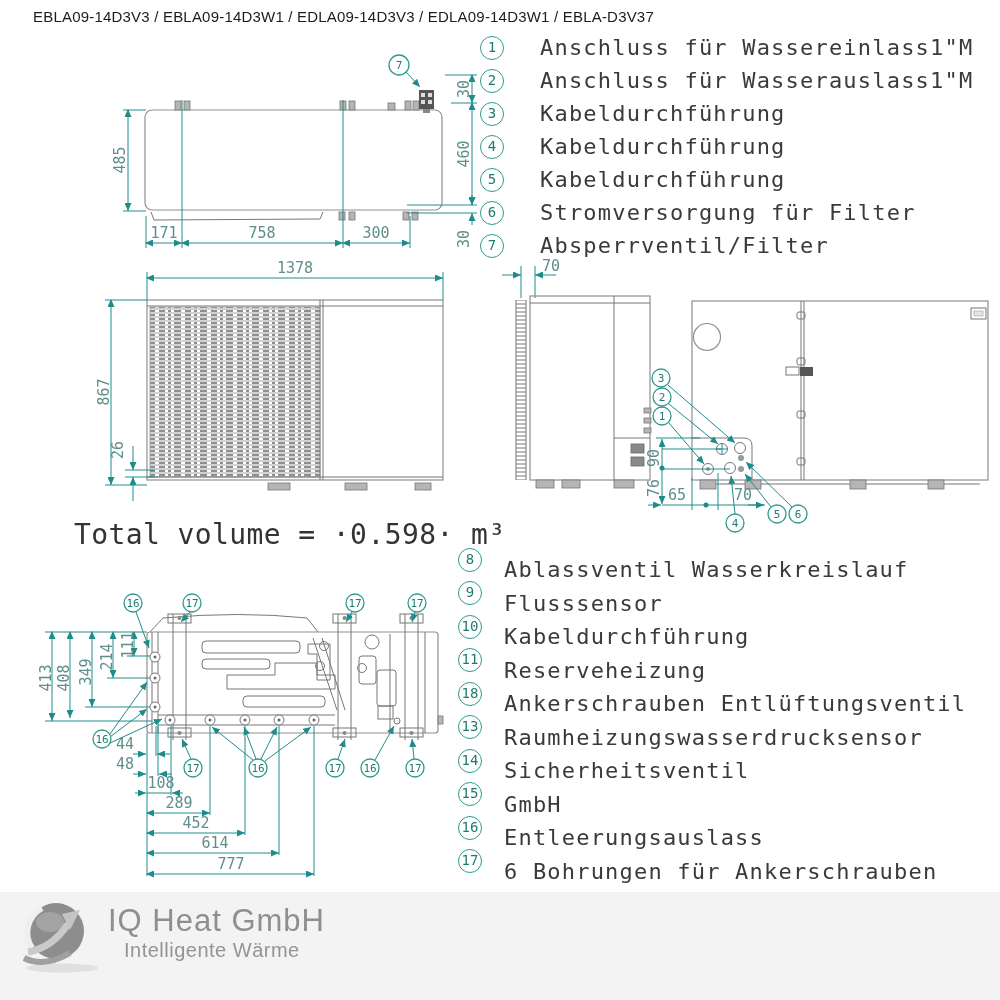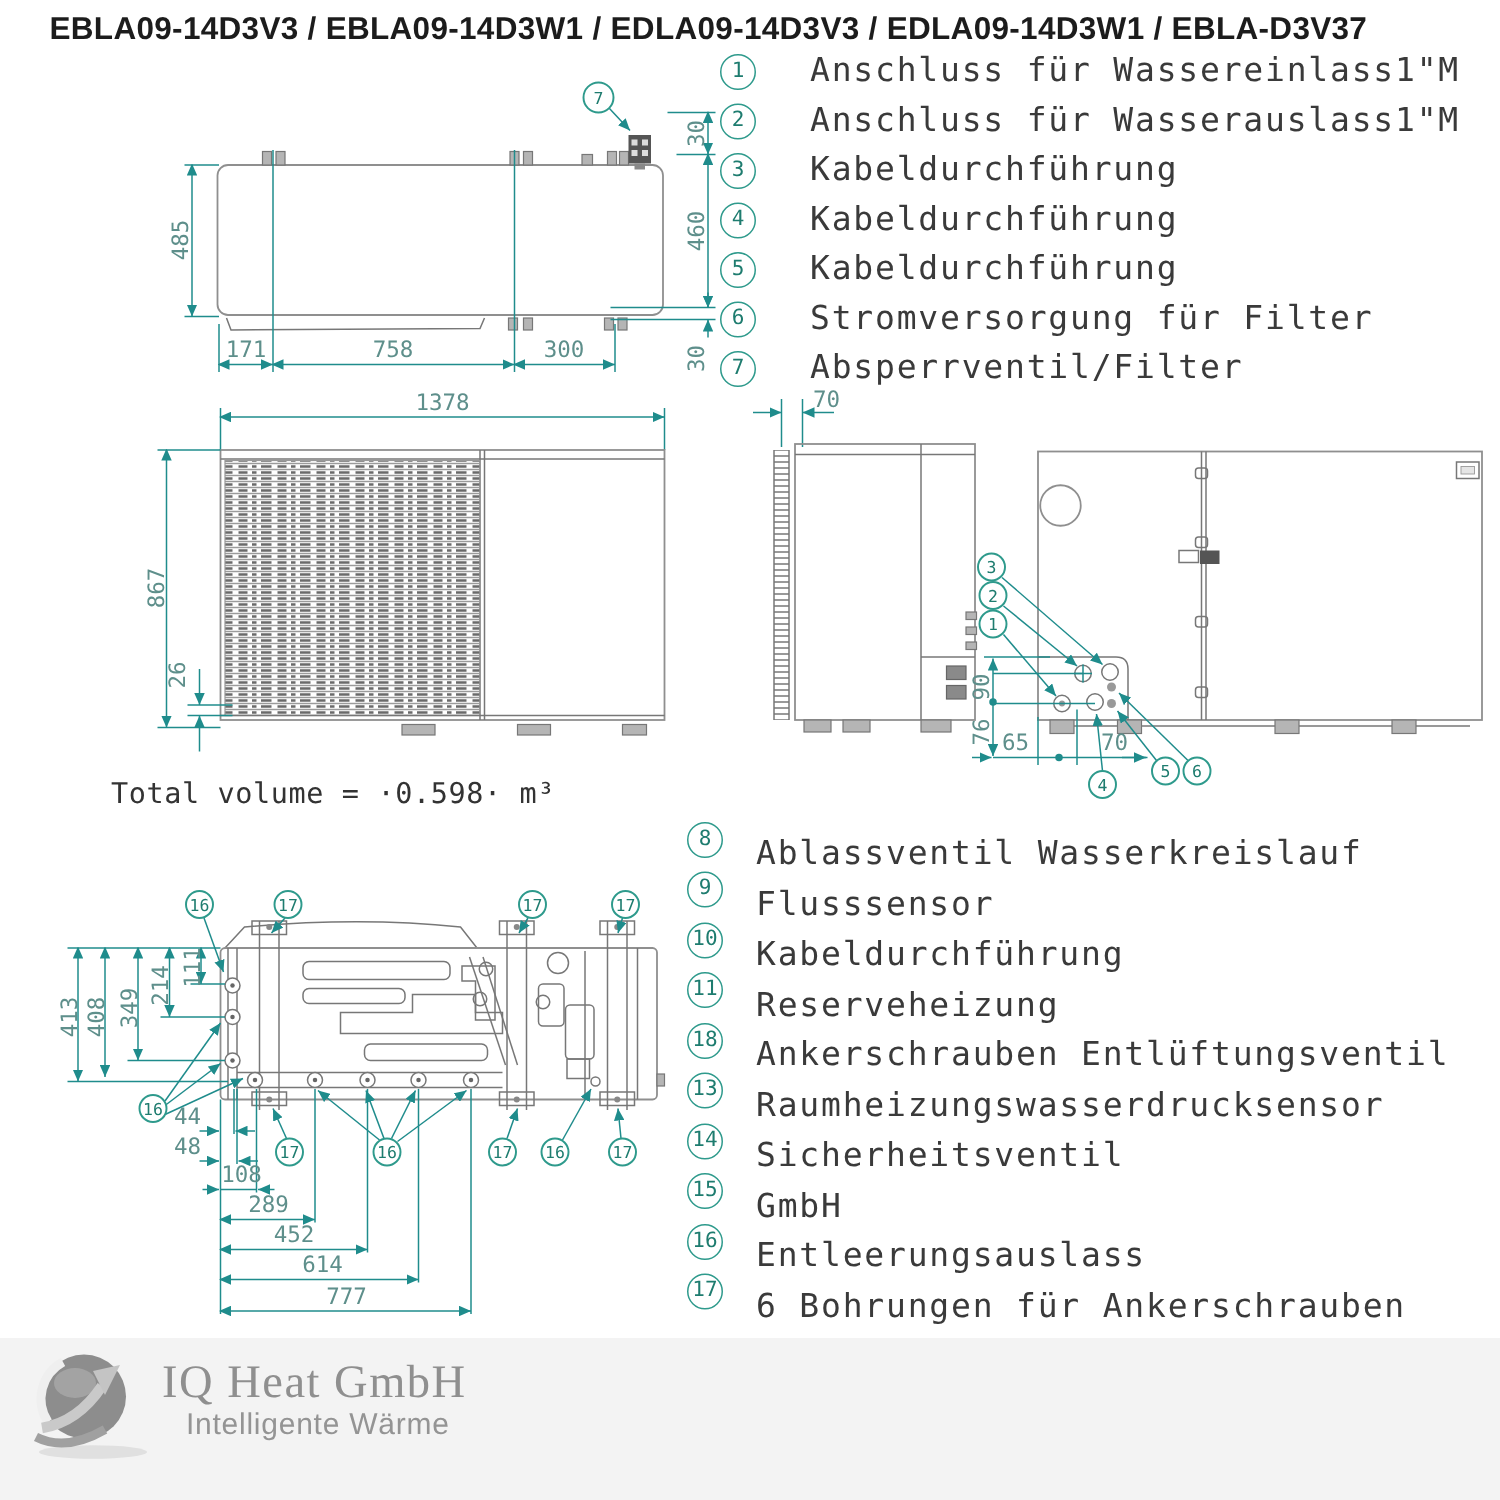--- a/index.html
+++ b/index.html
@@ -1,32 +1,32 @@
 <!DOCTYPE html>
 <html><head>
 <meta charset="utf-8">
 <style>
   html,body{margin:0;padding:0;background:#fff;}
   body{width:1000px;height:1000px;position:relative;overflow:hidden;
        font-family:"DejaVu Sans Mono",monospace;}
   .abs{position:absolute;}
   .title{left:33px;top:8px;font-family:"Liberation Sans",sans-serif;
-         font-weight:bold;font-size:21px;color:#1c1c1c;letter-spacing:.2px;white-space:nowrap;}
+         font-weight:normal;font-size:15px;color:#1c1c1c;letter-spacing:.2px;white-space:nowrap;}
   .legend{display:flex;flex-direction:column;}
   .lrow{display:flex;align-items:center;}
   .legend-top .lrow{height:33px;}
   .legend-bottom .lrow{height:33.5px;}
   .lnum{flex:0 0 auto;width:24px;height:24px;border:1.6px solid #2e9a8c;border-radius:50%;
         box-sizing:border-box;color:#1e7c6f;font-size:14px;line-height:21px;text-align:center;}
   .ltext{color:#3a3a3a;font-size:22px;letter-spacing:1.2px;white-space:nowrap;}
   .legend-top .ltext{margin-left:36px;}
   .legend-bottom .ltext{margin-left:22px;margin-top:20px;}
-  .totalvol{left:74px;top:518px;font-size:19px;color:#333;letter-spacing:.4px;white-space:nowrap;}
+  .totalvol{left:74px;top:518px;font-size:28px;color:#333;letter-spacing:.4px;white-space:nowrap;}
   .footerband{left:0;top:892px;width:1000px;height:108px;background:#f3f3f3;}
-  .company{left:108px;top:903px;font-family:Liberation Serif, serif;
+  .company{left:108px;top:903px;font-family:Liberation Sans, sans-serif;
            font-size:31px;color:#8f8f8f;letter-spacing:1px;}
   .tagline{left:124px;top:939px;font-family:"Liberation Sans",sans-serif;
            font-size:20px;color:#949494;letter-spacing:.5px;}
   svg{overflow:visible;}
   .gl{stroke:#8f8f8f;stroke-width:1.2;fill:none;}
   .gl2{stroke:#777;stroke-width:1;fill:none;}
   .gf{fill:#b5b5b5;stroke:#777;stroke-width:.8;}
   .dk{fill:#555;stroke:none;}
   .tl{stroke:#1f8c8c;stroke-width:1;fill:none;}
   .dim{font-family:"DejaVu Sans Mono",monospace;font-size:15px;fill:#5e8f8b;}

